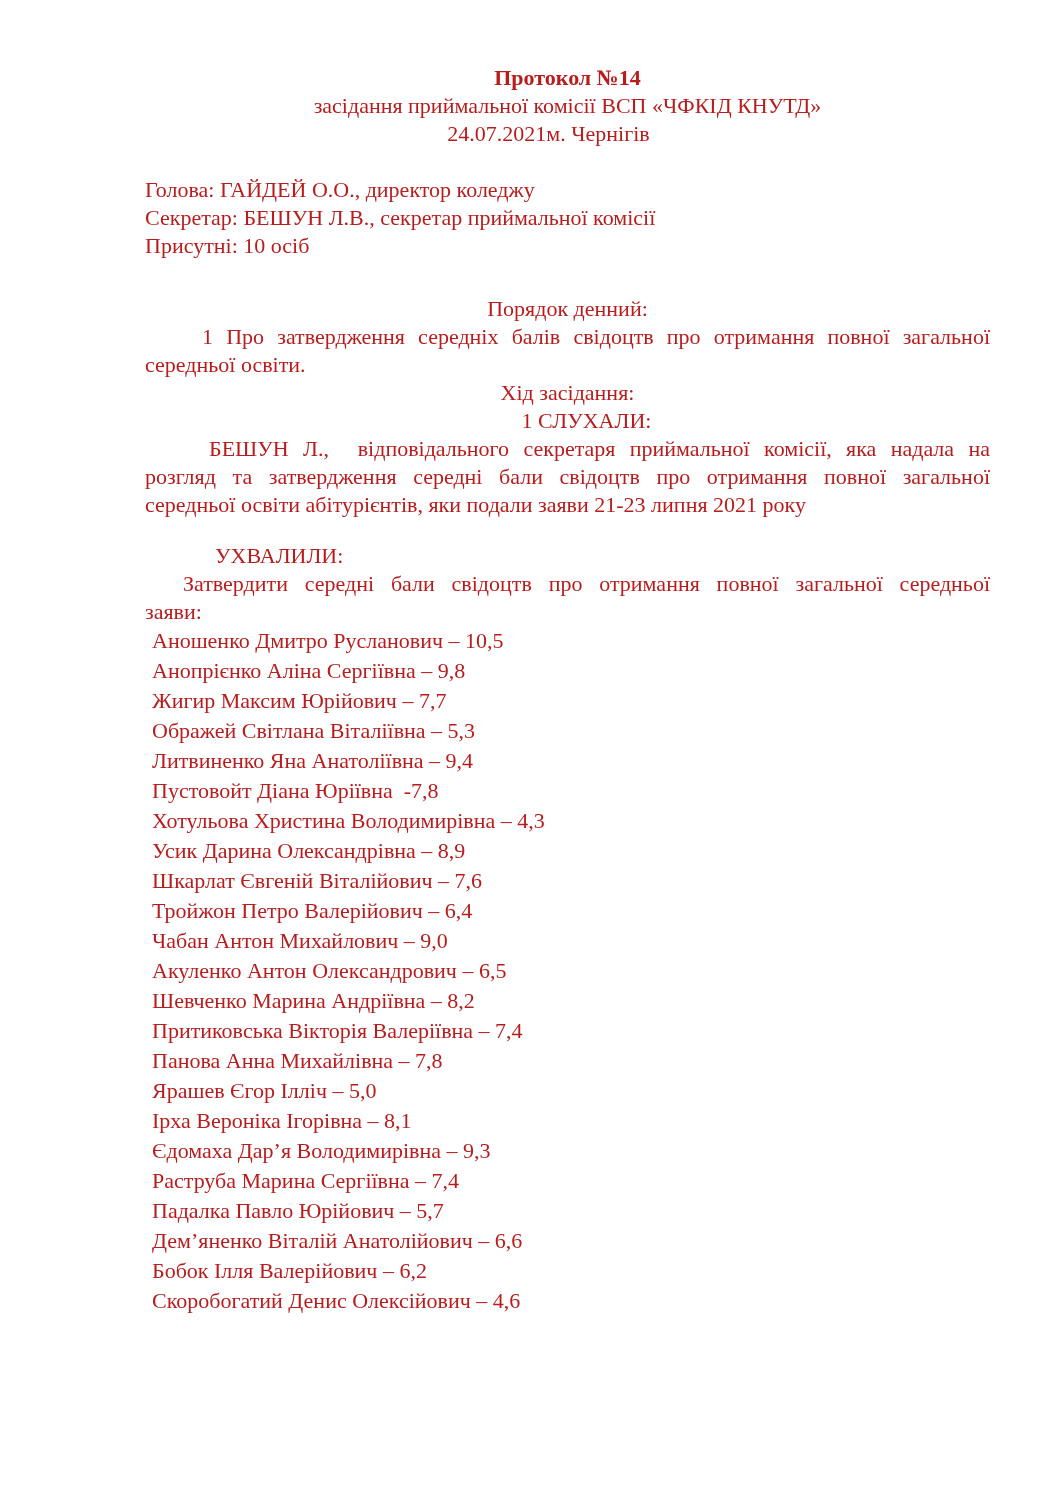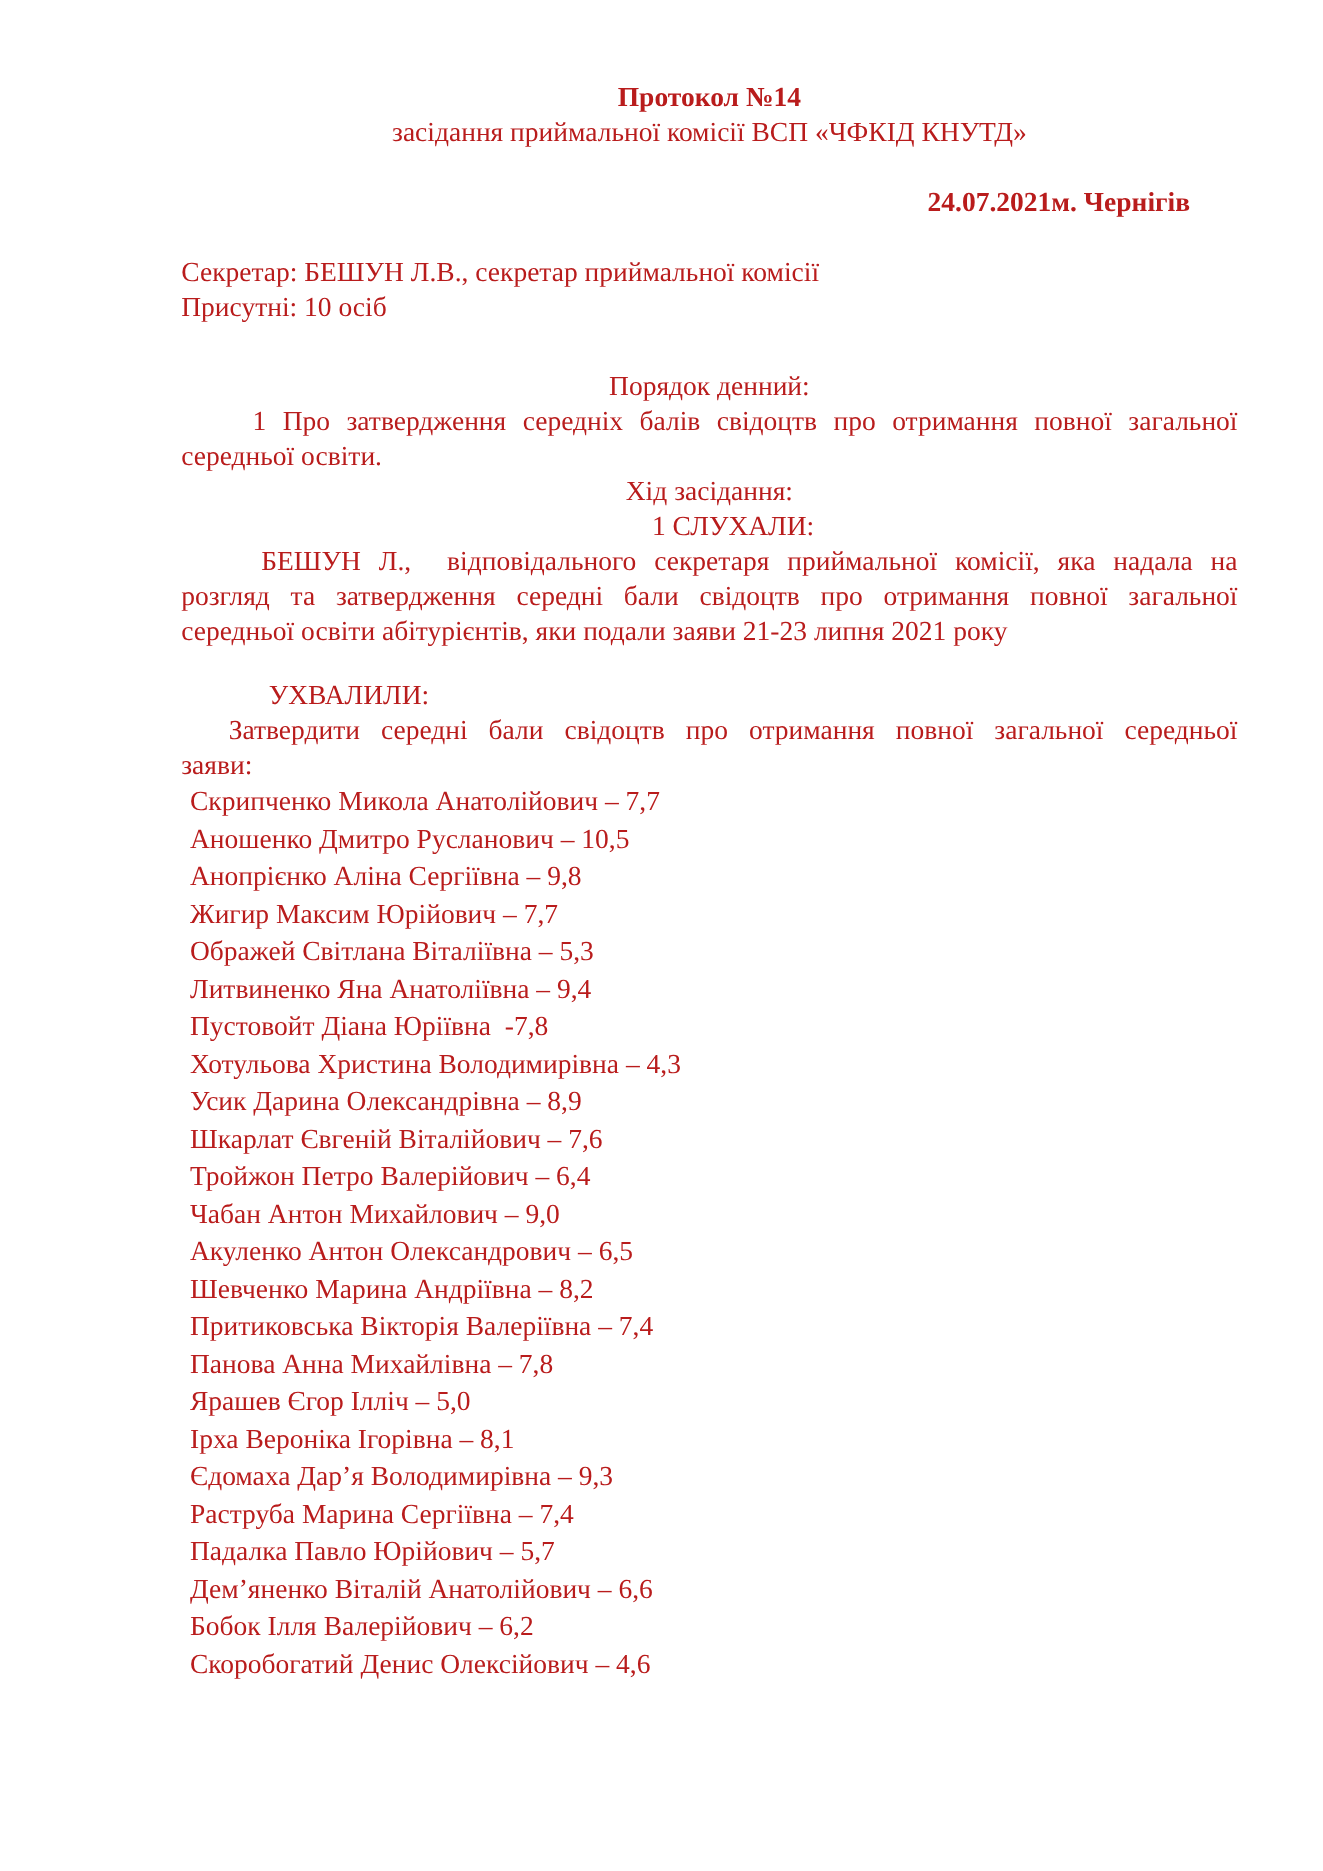--- a/index.html
+++ b/index.html
@@ -25,23 +25,21 @@
   .bold { font-weight: bold; }
   .line { min-height: 28px; }
   
   .stretch { text-align: justify; text-align-last: justify; }
   .ind-para { padding-left: 57px; }   
   .ind-heard { padding-left: 64px; }  
   .ind-mid { padding-left: 38px; text-align: center; }    
   .ind-big { padding-left: 70px; }    
   .daterow {
     display: flex;
-    justify-content: flex-end;
-    margin-top: 28px;
-    font-weight: bold;
+    justify-content: center;
   }
   .daterow .place { margin-right: 38px; }
   .officials { margin-top: 28px; }
   .attendees { }
   .agenda-heading { margin-top: 35px; }
   .proceedings-heading { }
   .resolved-label { margin-top: 23px; }
   .students {
     margin-top: 0;
     padding-left: 7px;
@@ -57,20 +55,21 @@
 
     <div class="line center bold">Протокол №14</div>
     <div class="line center">засідання приймальної комісії ВСП «ЧФКІД КНУТД»</div>
 
     <div class="daterow">
       <span>24.07.2021</span>
       <span class="place">м. Чернігів</span>
     </div>
 
     <div class="officials">
+      <div class="line">Голова: ГАЙДЕЙ О.О., директор коледжу</div>
       <div class="line">Секретар: БЕШУН Л.В., секретар приймальної комісії</div>
     </div>
 
     <div class="line attendees">Присутні: 10 осіб</div>
 
     <div class="line center agenda-heading">Порядок денний:</div>
 
     <div>
       <div class="line stretch ind-para">1 Про затвердження середніх балів свідоцтв про отримання повної загальної</div>
       <div class="line">середньої освіти.</div>
@@ -85,21 +84,20 @@
       <div class="line">середньої освіти абітурієнтів, яки подали заяви 21-23 липня 2021 року</div>
     </div>
 
     <div class="line ind-big resolved-label">УХВАЛИЛИ:</div>
     <div>
       <div class="line stretch ind-mid">Затвердити середні бали свідоцтв про отримання повної загальної середньої</div>
       <div class="line">заяви:</div>
     </div>
 
     <div class="students">
-      <div class="line">Скрипченко Микола Анатолійович – 7,7</div>
       <div class="line">Аношенко Дмитро Русланович – 10,5</div>
       <div class="line">Анопрієнко Аліна Сергіївна – 9,8</div>
       <div class="line">Жигир Максим Юрійович – 7,7</div>
       <div class="line">Ображей Світлана Віталіївна – 5,3</div>
       <div class="line">Литвиненко Яна Анатоліївна – 9,4</div>
       <div class="line">Пустовойт Діана Юріївна &nbsp;-7,8</div>
       <div class="line">Хотульова Христина Володимирівна – 4,3</div>
       <div class="line">Усик Дарина Олександрівна – 8,9</div>
       <div class="line">Шкарлат Євгеній Віталійович – 7,6</div>
       <div class="line">Тройжон Петро Валерійович – 6,4</div>

